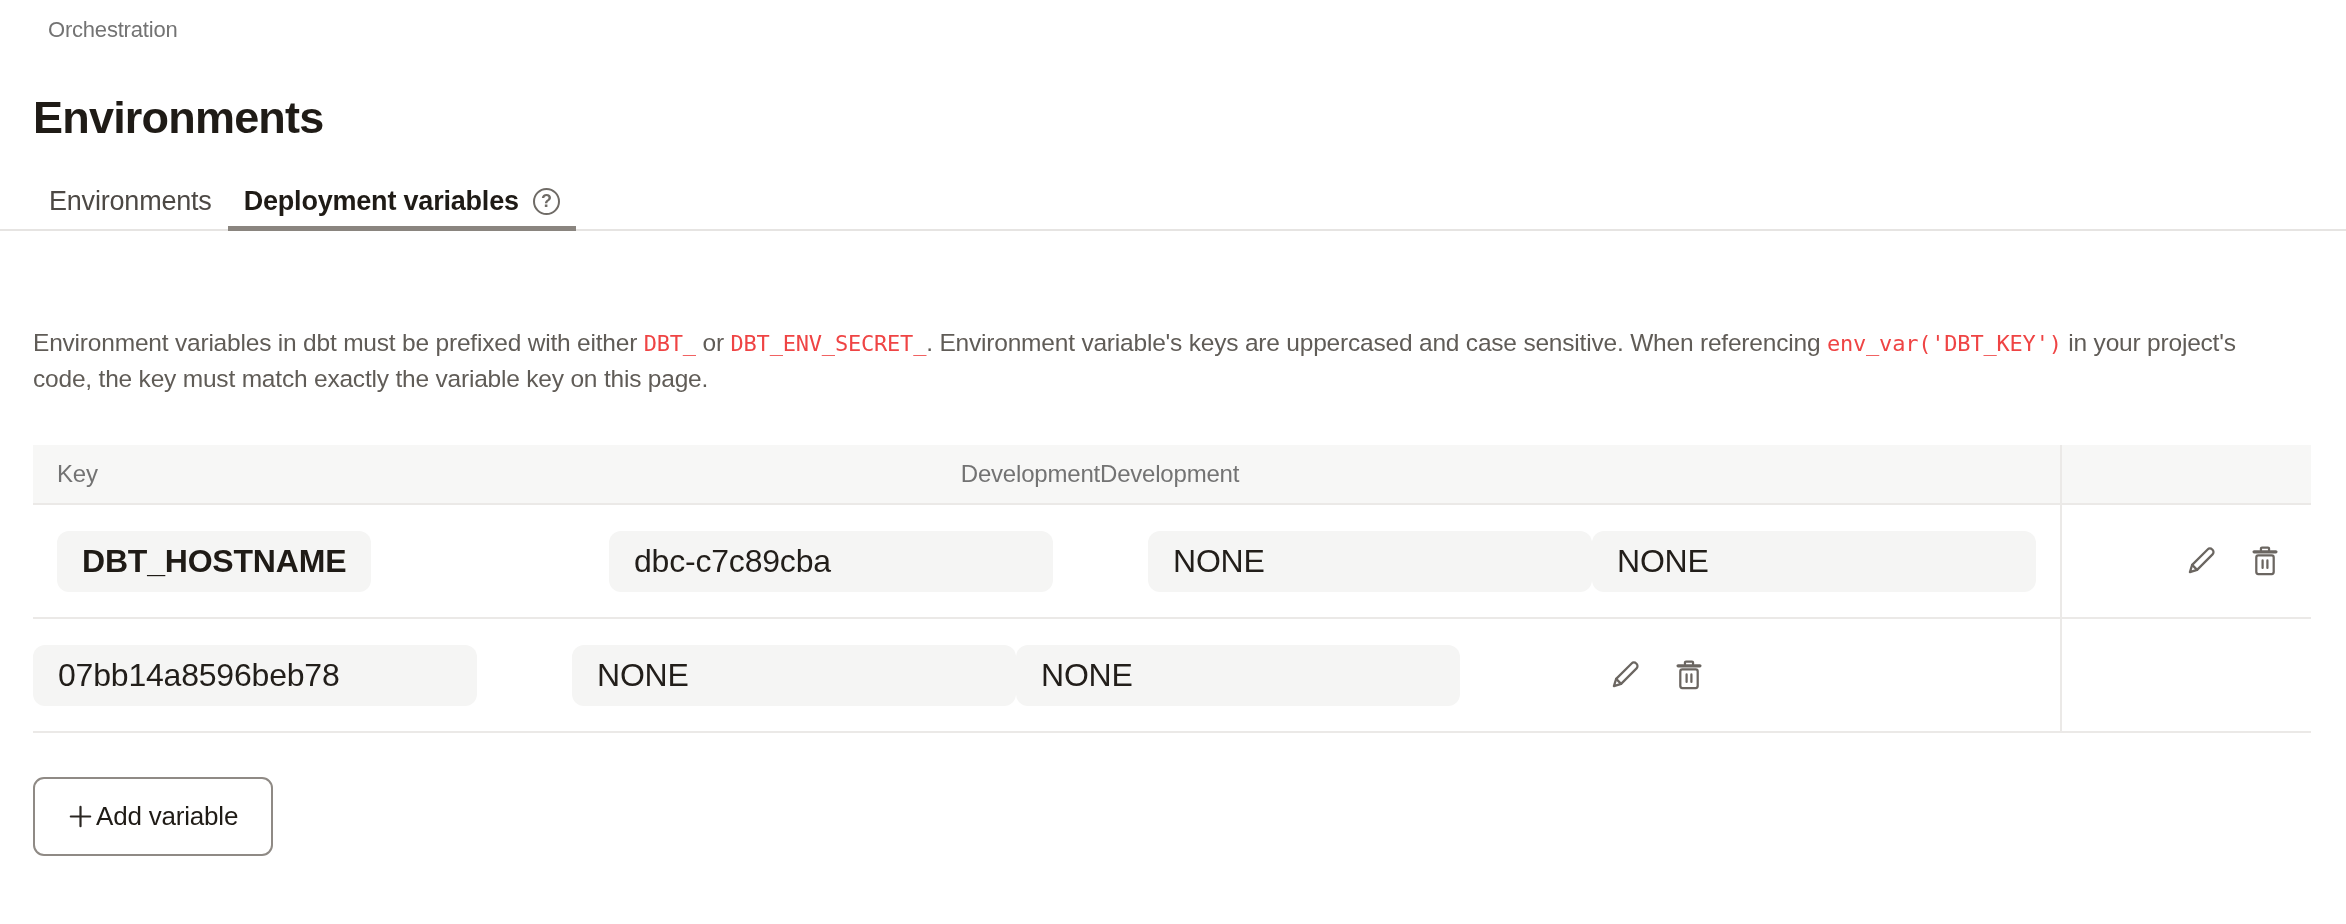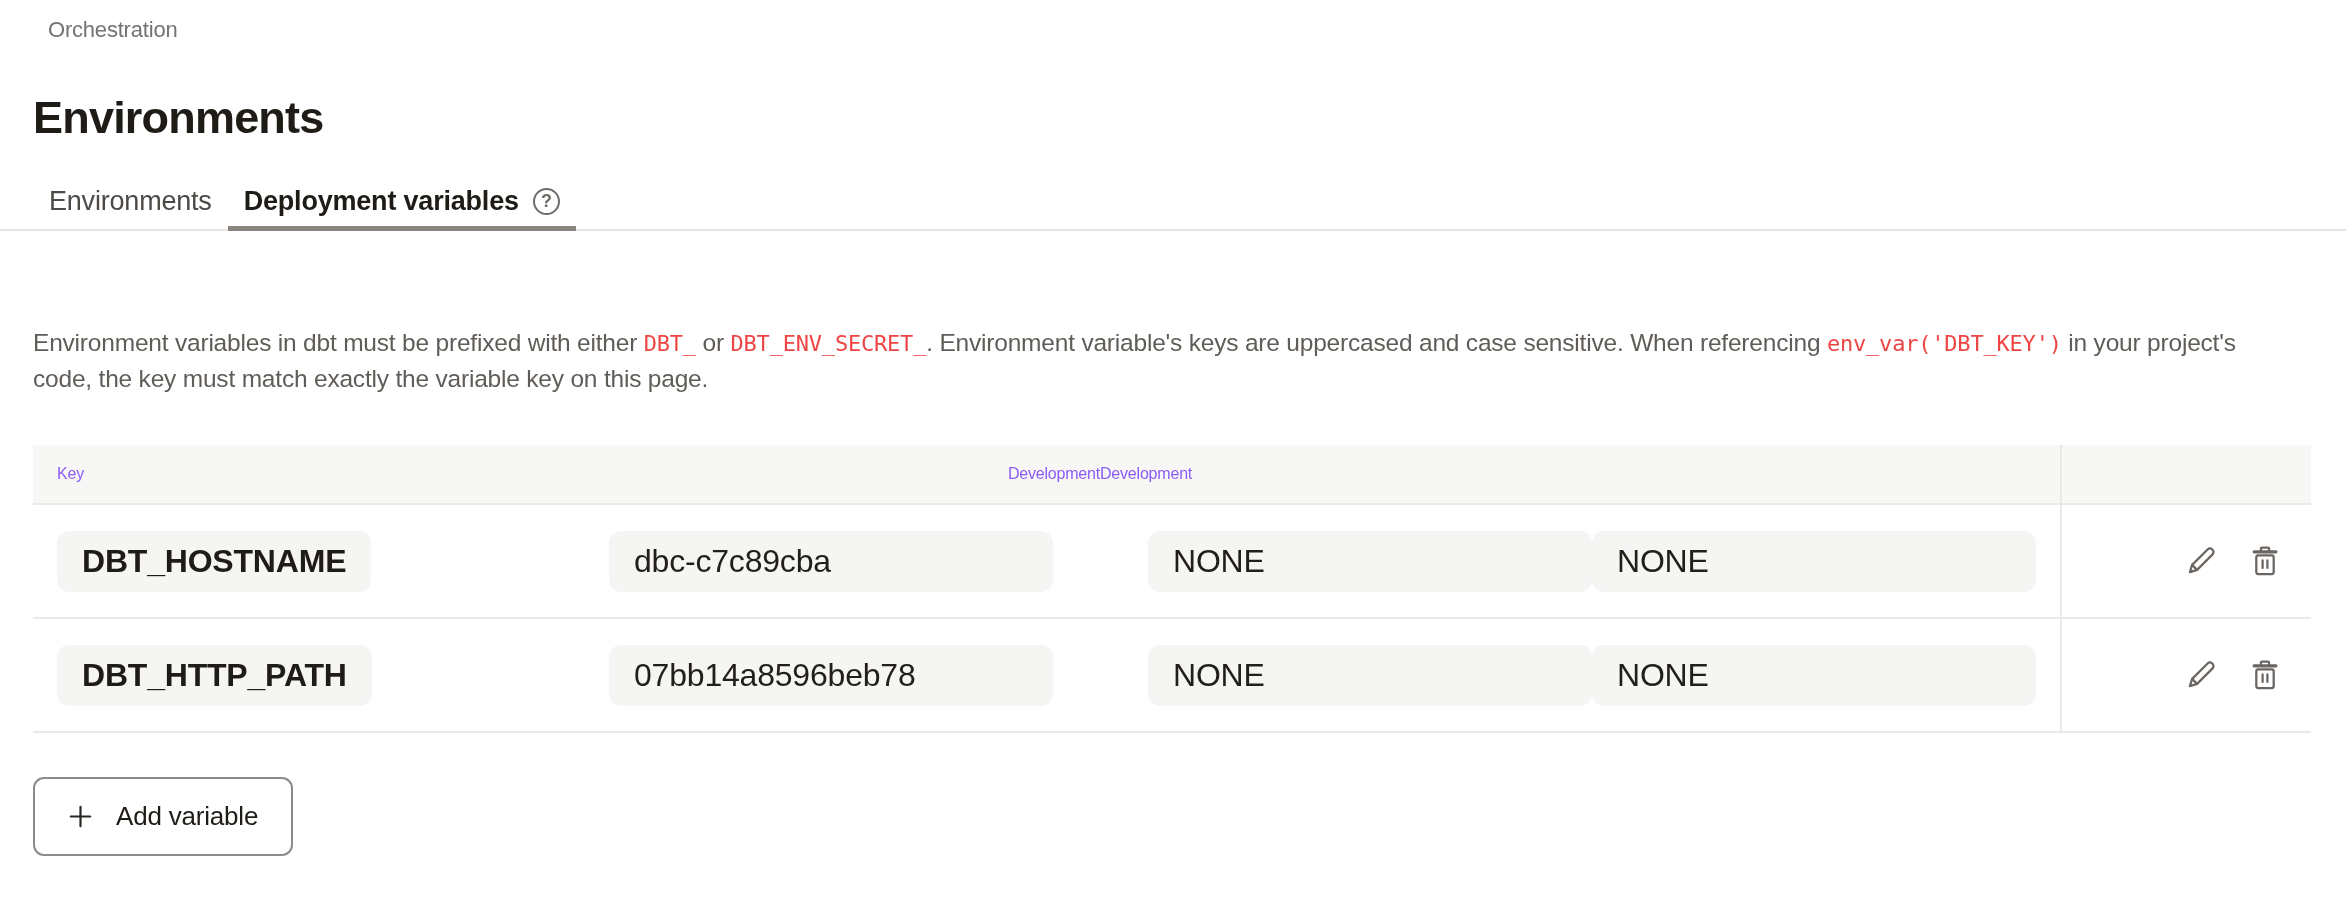--- a/index.html
+++ b/index.html
@@ -68,21 +68,21 @@
     position:absolute; left:2027px; top:0; bottom:0;
     width:2px; background:#ebe9e7;
   }
   .thead {
     display:flex; align-items:center;
     height:60px;
     background:#f7f7f6;
     border-bottom:2px solid #ebe9e7;
   }
   .th {
-    font-size:16px; font-weight:500; color:#8b5cf6;
+    font-size:24px; font-weight:500; color:#737373;
   }
   .trow {
     display:flex; align-items:center;
     height:114px;
     border-bottom:2px solid #ebe9e7;
     background:#ffffff;
   }
   .col-key   { width:576px; padding-left:24px; }
   .col-val-1 { width:492px; }
   .col-val-2 { width:491px;text-align:right; }
@@ -106,21 +106,21 @@
   .icon-btn {
     background:none; border:none; padding:0;
     width:38px; height:38px;
     display:inline-flex; align-items:center; justify-content:center;
     color:#6b6661; cursor:pointer;
   }
   .icon-btn svg { width:36px; height:36px; }
   .add-btn {
     margin:44px 0 0 33px;
     height:79px;
-    display:inline-flex; align-items:center; gap:20px;
+    display:inline-flex; align-items:center; 
     padding:0 33px 0 30px;
     background:#ffffff;
     border:2px solid #8f8a85;
     border-radius:11px;
     font-family:"Liberation Sans", sans-serif;
     font-size:26px; font-weight:500; color:#1f1b16;
     letter-spacing:-0.2px;
     cursor:pointer;
   }
   .add-btn svg { width:31px; height:31px; color:#2a2622; }
@@ -179,23 +179,20 @@
             <path d="M9.3 5 V3.7 a0.7 0.7 0 0 1 0.7 -0.7 h4 a0.7 0.7 0 0 1 0.7 0.7 V5" stroke-width="1.5"></path>
             <path d="M4.7 5.9 h14.6" stroke-width="2.1"></path>
             <rect x="6.2" y="8.3" width="11.6" height="12.4" rx="1.3" stroke-width="1.5"></rect>
             <path d="M10.4 11.6 v5 M13.6 11.6 v5" stroke-width="1.5"></path>
           </svg>
         </button>
       </div>
     </div>
 
     <div class="trow">
-      <div class="col-key">
-        <span class="pill key-pill">DBT_HTTP_PATH</span>
-      </div>
       <div class="col-val-1">
         <span class="pill value-pill">07bb14a8596beb78</span>
       </div>
       <div class="col-val-2">
         <span class="pill value-pill">NONE</span>
       </div>
       <div class="col-val-3">
         <span class="pill value-pill">NONE</span>
       </div>
       <div class="col-actions">

